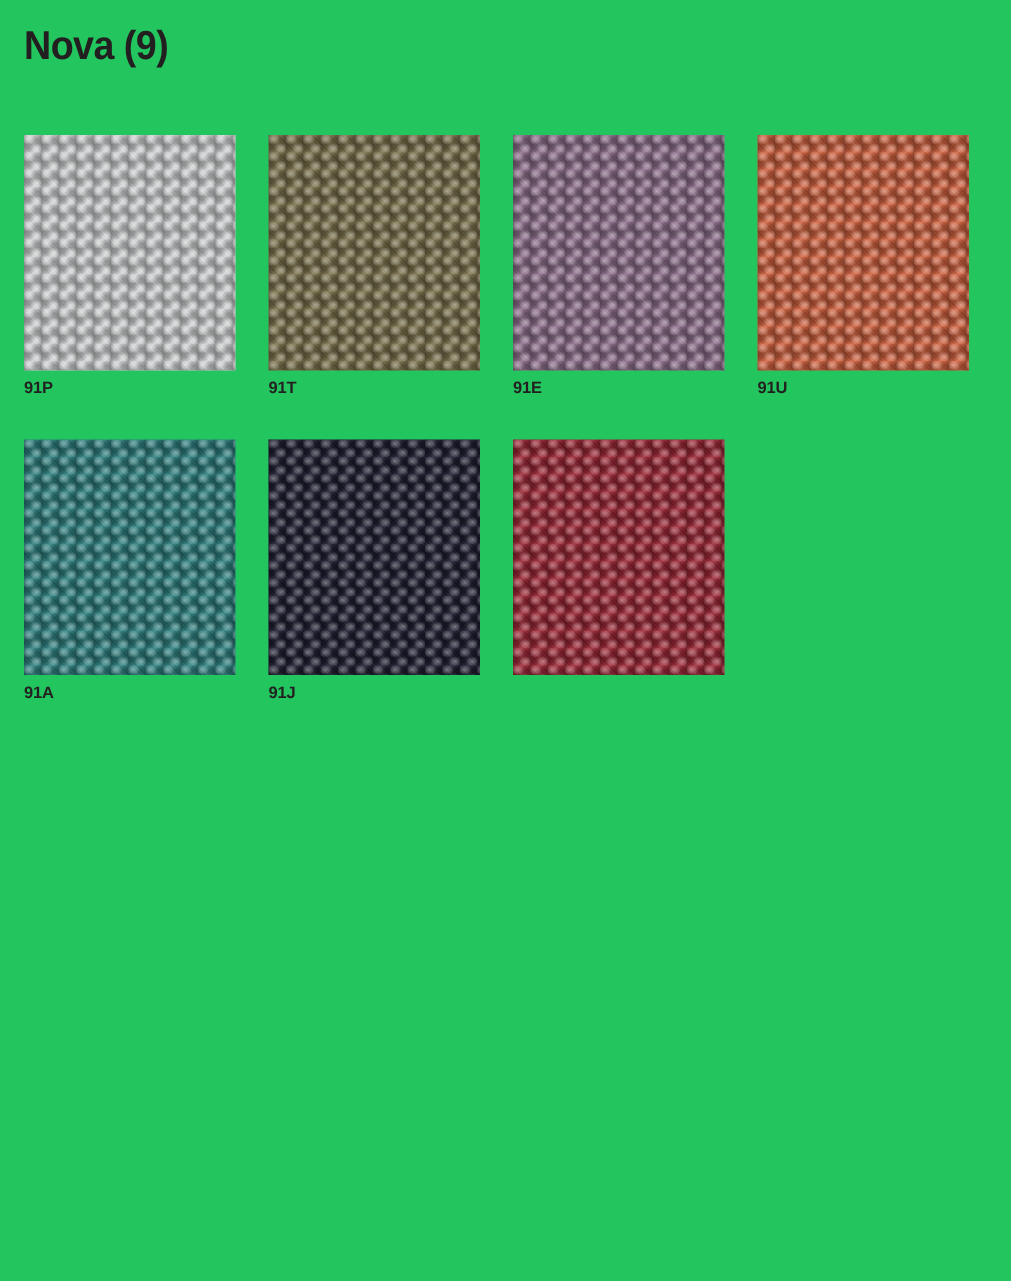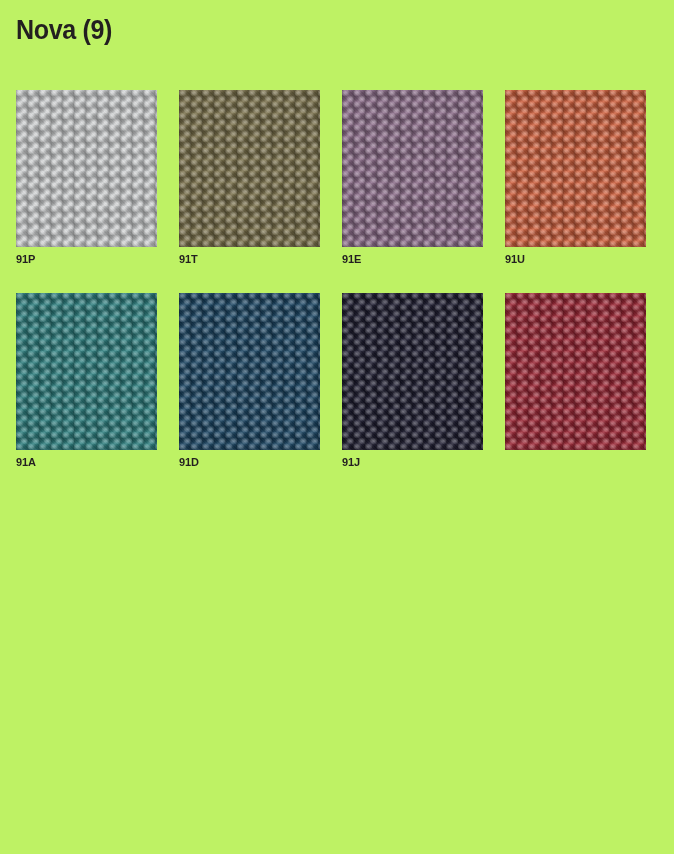--- a/index.html
+++ b/index.html
@@ -12,21 +12,21 @@
     width: 674px;
     height: 854px;
     font-family: "Liberation Sans", sans-serif;
     color: #231f20;
     overflow: hidden;
   }
   .page {
     position: relative;
     width: 674px;
     height: 854px;
-    background: #bef264;
+    background: #22c55e;
   }
   .page-title {
     position: absolute;
     left: 16px;
     top: 14px;
     font-family: "Liberation Sans", sans-serif;
     font-size: 27px;
     font-weight: bold;
     letter-spacing: -0.4px;
     color: #231f20;
@@ -146,29 +146,20 @@
       <div class="swatch-cell">
         <div class="swatch-chip" style="background-color: rgb(43, 128, 128);">
           <div class="weave weave-a"></div>
           <div class="weave weave-b"></div>
           <div class="weave weave-c"></div>
           <div class="weave weave-grain"></div>
         </div>
         <div class="swatch-label">91A</div>
       </div>
       <div class="swatch-cell">
-        <div class="swatch-chip" style="background-color: rgb(24, 68, 99);">
-          <div class="weave weave-a"></div>
-          <div class="weave weave-b"></div>
-          <div class="weave weave-c"></div>
-          <div class="weave weave-grain"></div>
-        </div>
-        <div class="swatch-label">91D</div>
-      </div>
-      <div class="swatch-cell">
         <div class="swatch-chip" style="background-color: rgb(27, 26, 46);">
           <div class="weave weave-a"></div>
           <div class="weave weave-b"></div>
           <div class="weave weave-c"></div>
           <div class="weave weave-grain"></div>
         </div>
         <div class="swatch-label">91J</div>
       </div>
       <div class="swatch-cell">
         <div class="swatch-chip" style="background-color: rgb(158, 36, 51);">

